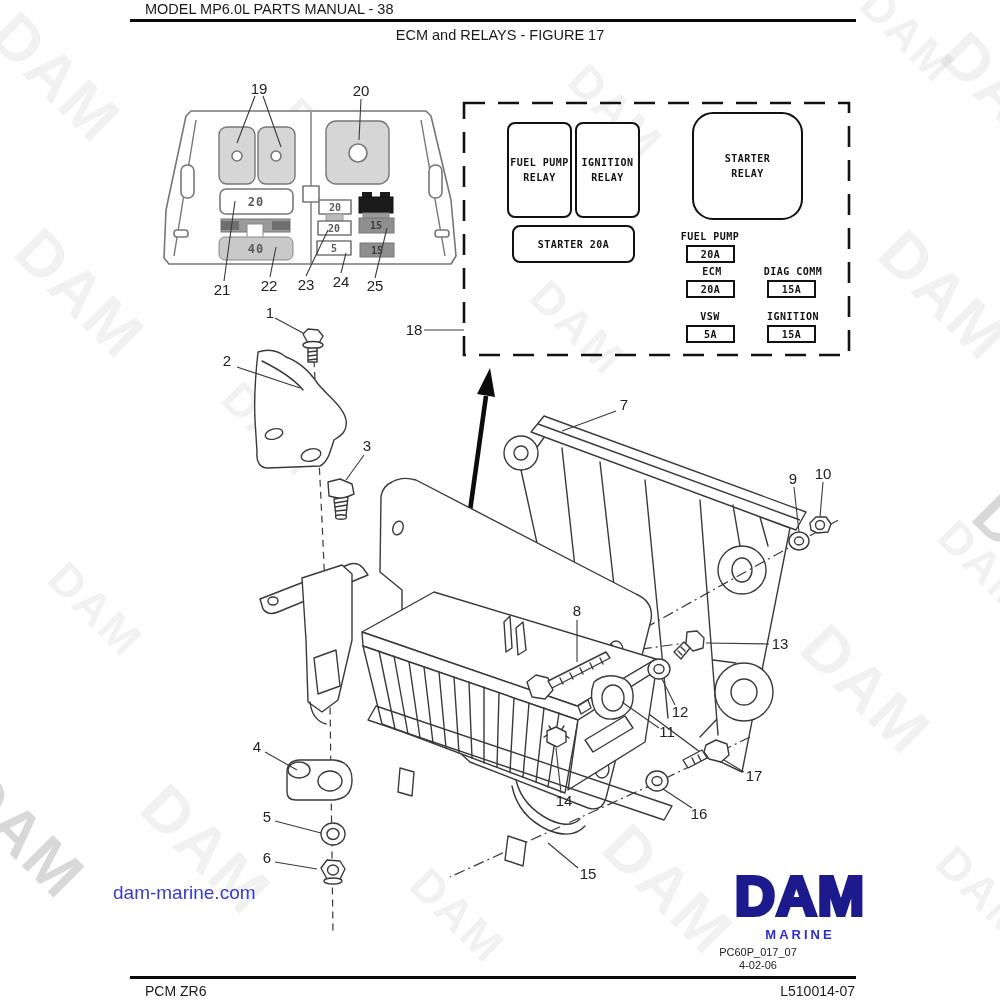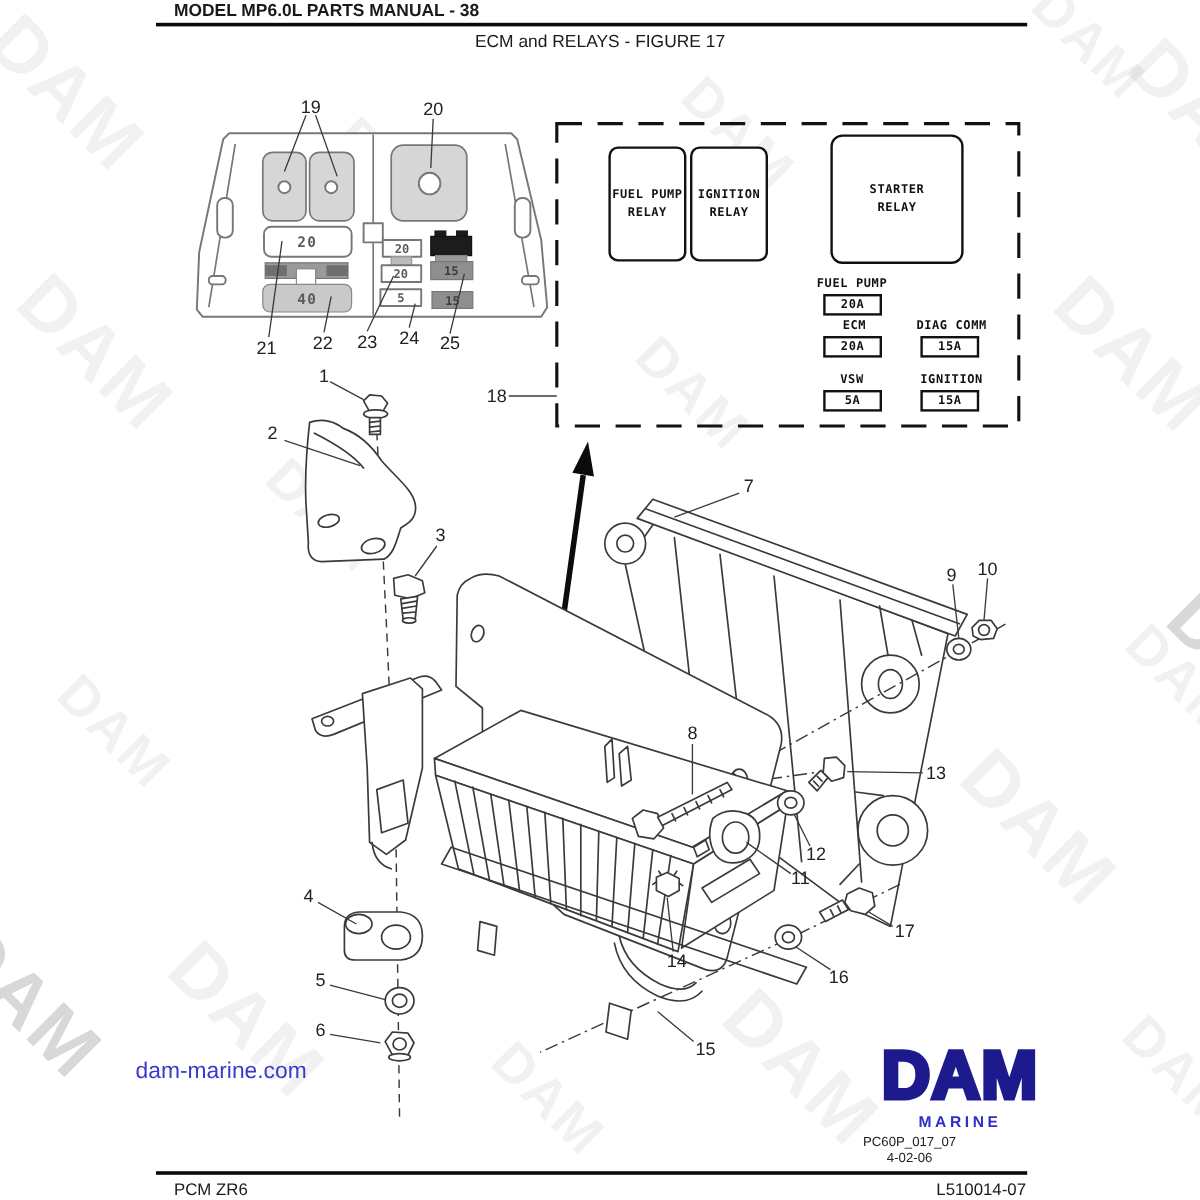--- a/index.html
+++ b/index.html
@@ -4,21 +4,21 @@
 <style>
   html,body{margin:0;padding:0;background:#fff;}
   .page{position:relative;width:1000px;height:1000px;background:#fff;overflow:hidden;
         font-family:"Liberation Sans",sans-serif;color:#1a1a1a;}
   
   .wm{position:absolute;font-weight:bold;font-size:46px;letter-spacing:2px;color:#000;
       opacity:0.05;transform:rotate(45deg);pointer-events:none;white-space:nowrap;}
   .wm.big{font-size:64px;}
   .wm.dark{opacity:0.15;}
   
-  .hdr-title{position:absolute;left:145px;top:1px;font-size:14.5px;font-weight:bold;}
+  .hdr-title{position:absolute;left:145px;top:1px;font-size:14.5px;}
   .rule{position:absolute;left:130px;width:726px;height:3px;background:#0a0a0a;}
   .fig-title{position:absolute;left:0;top:27px;width:1000px;text-align:center;font-size:14.5px;}
   .ftr-left{position:absolute;left:145px;top:983px;font-size:14px;}
   .ftr-right{position:absolute;right:145px;top:983px;font-size:14px;margin-left:15px;}
   .website{position:absolute;left:113px;top:882px;font-size:19px;color:#3a3acd;}
   .brand{position:absolute;left:700px;top:866px;width:200px;text-align:center;}
   .brand-logo{font-size:56px;font-weight:bold;color:#1c1a8c;-webkit-text-stroke:4px #1c1a8c;
               letter-spacing:1px;line-height:60px;}
   .brand-sub{font-size:13px;font-weight:bold;color:#2e2ecb;letter-spacing:3px;margin-top:1px;}
   .doc-num{position:absolute;left:698px;top:946px;width:120px;text-align:center;font-size:11px;color:#222;}
@@ -300,22 +300,23 @@
       <text class="co" x="341" y="287">24</text>
       <text class="co" x="375" y="291">25</text>
     </g>
   </svg>
 
   <div class="legend">
     <div class="lg-box" style="left:43px;top:19px;width:61px;height:92px;border-radius:8px">FUEL PUMP
 RELAY</div>
     <div class="lg-box" style="left:111px;top:19px;width:61px;height:92px;border-radius:8px">IGNITION
 RELAY</div>
-    <div class="lg-box" style="left:228px;top:9px;width:107px;height:104px;border-radius:10px">STARTER
+    <div class="lg-box" style="left:228px;top:9px;width:107px;height:104px;border-radius:21px">STARTER
 RELAY</div>
+    <div class="lg-box" style="left:48px;top:122px;width:119px;height:34px;border-radius:8px">STARTER 20A</div>
 
     <div class="lg-lbl" style="left:246px;top:128px">FUEL PUMP</div>
     <div class="lg-box" style="left:222px;top:142px;width:45px;height:14px">20A</div>
     <div class="lg-lbl" style="left:248px;top:163px">ECM</div>
     <div class="lg-box" style="left:222px;top:177px;width:45px;height:14px">20A</div>
     <div class="lg-lbl" style="left:329px;top:163px">DIAG COMM</div>
     <div class="lg-box" style="left:303px;top:177px;width:45px;height:14px">15A</div>
     <div class="lg-lbl" style="left:246px;top:208px">VSW</div>
     <div class="lg-box" style="left:222px;top:222px;width:45px;height:14px">5A</div>
     <div class="lg-lbl" style="left:329px;top:208px">IGNITION</div>

